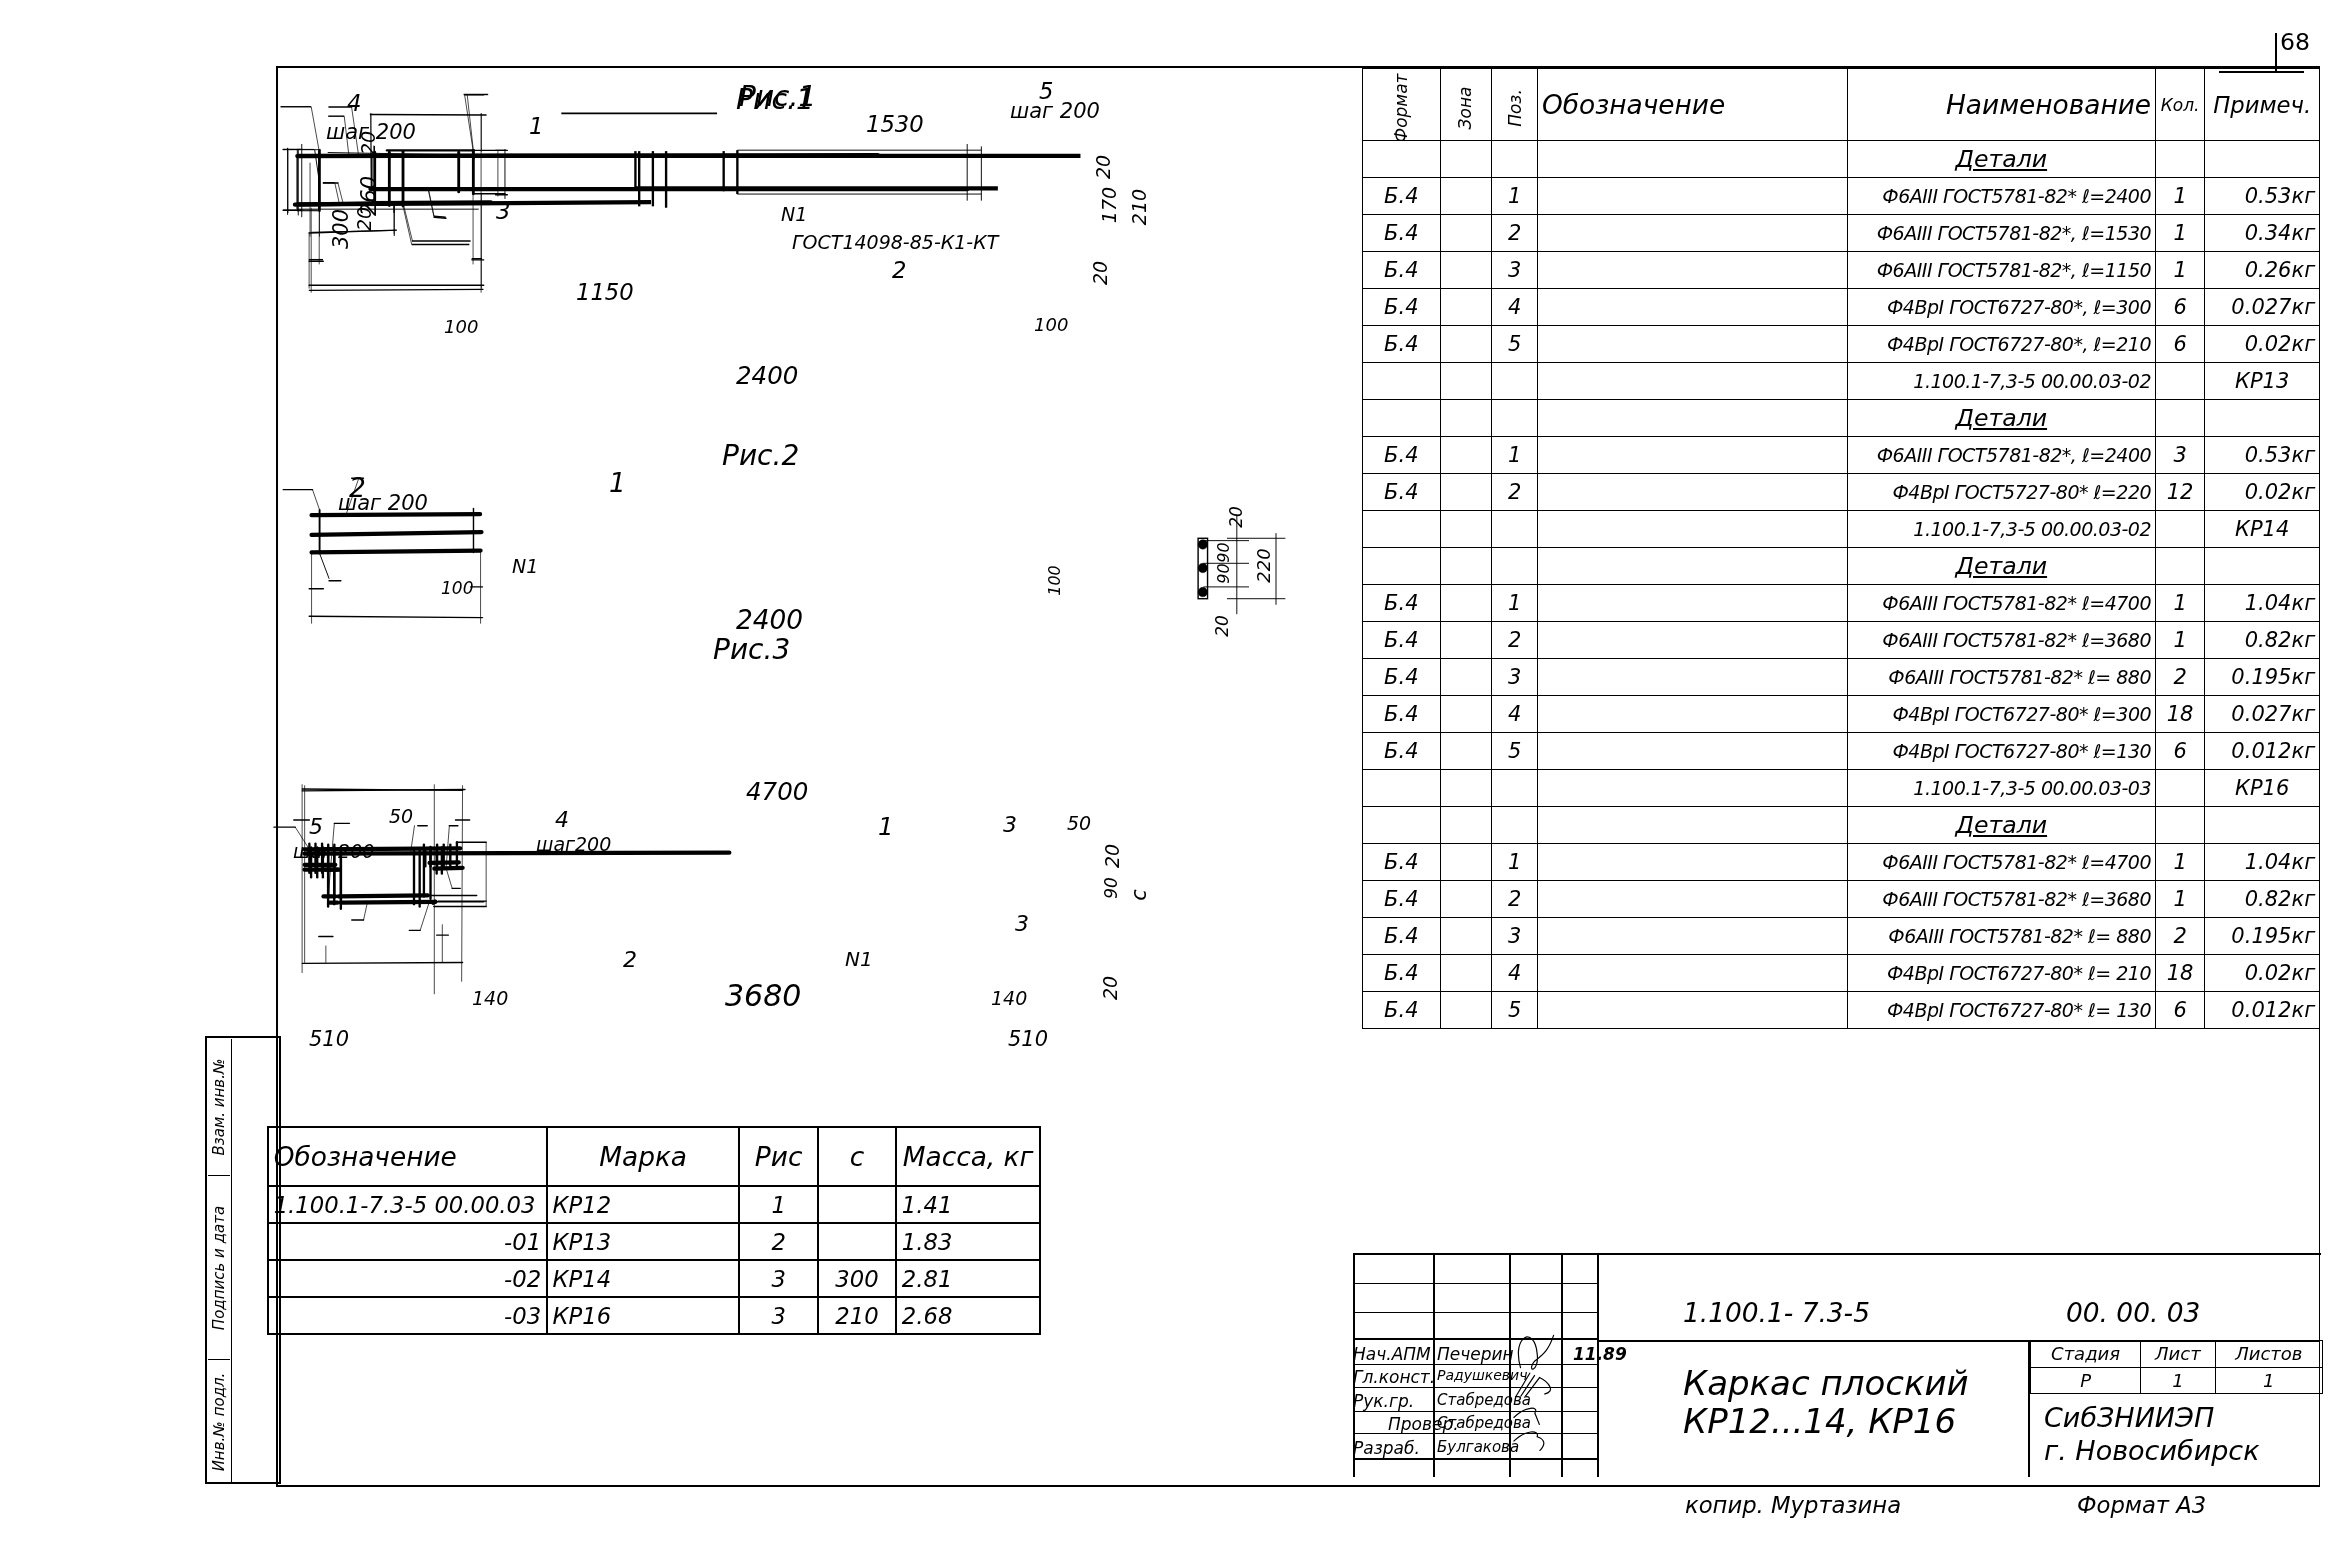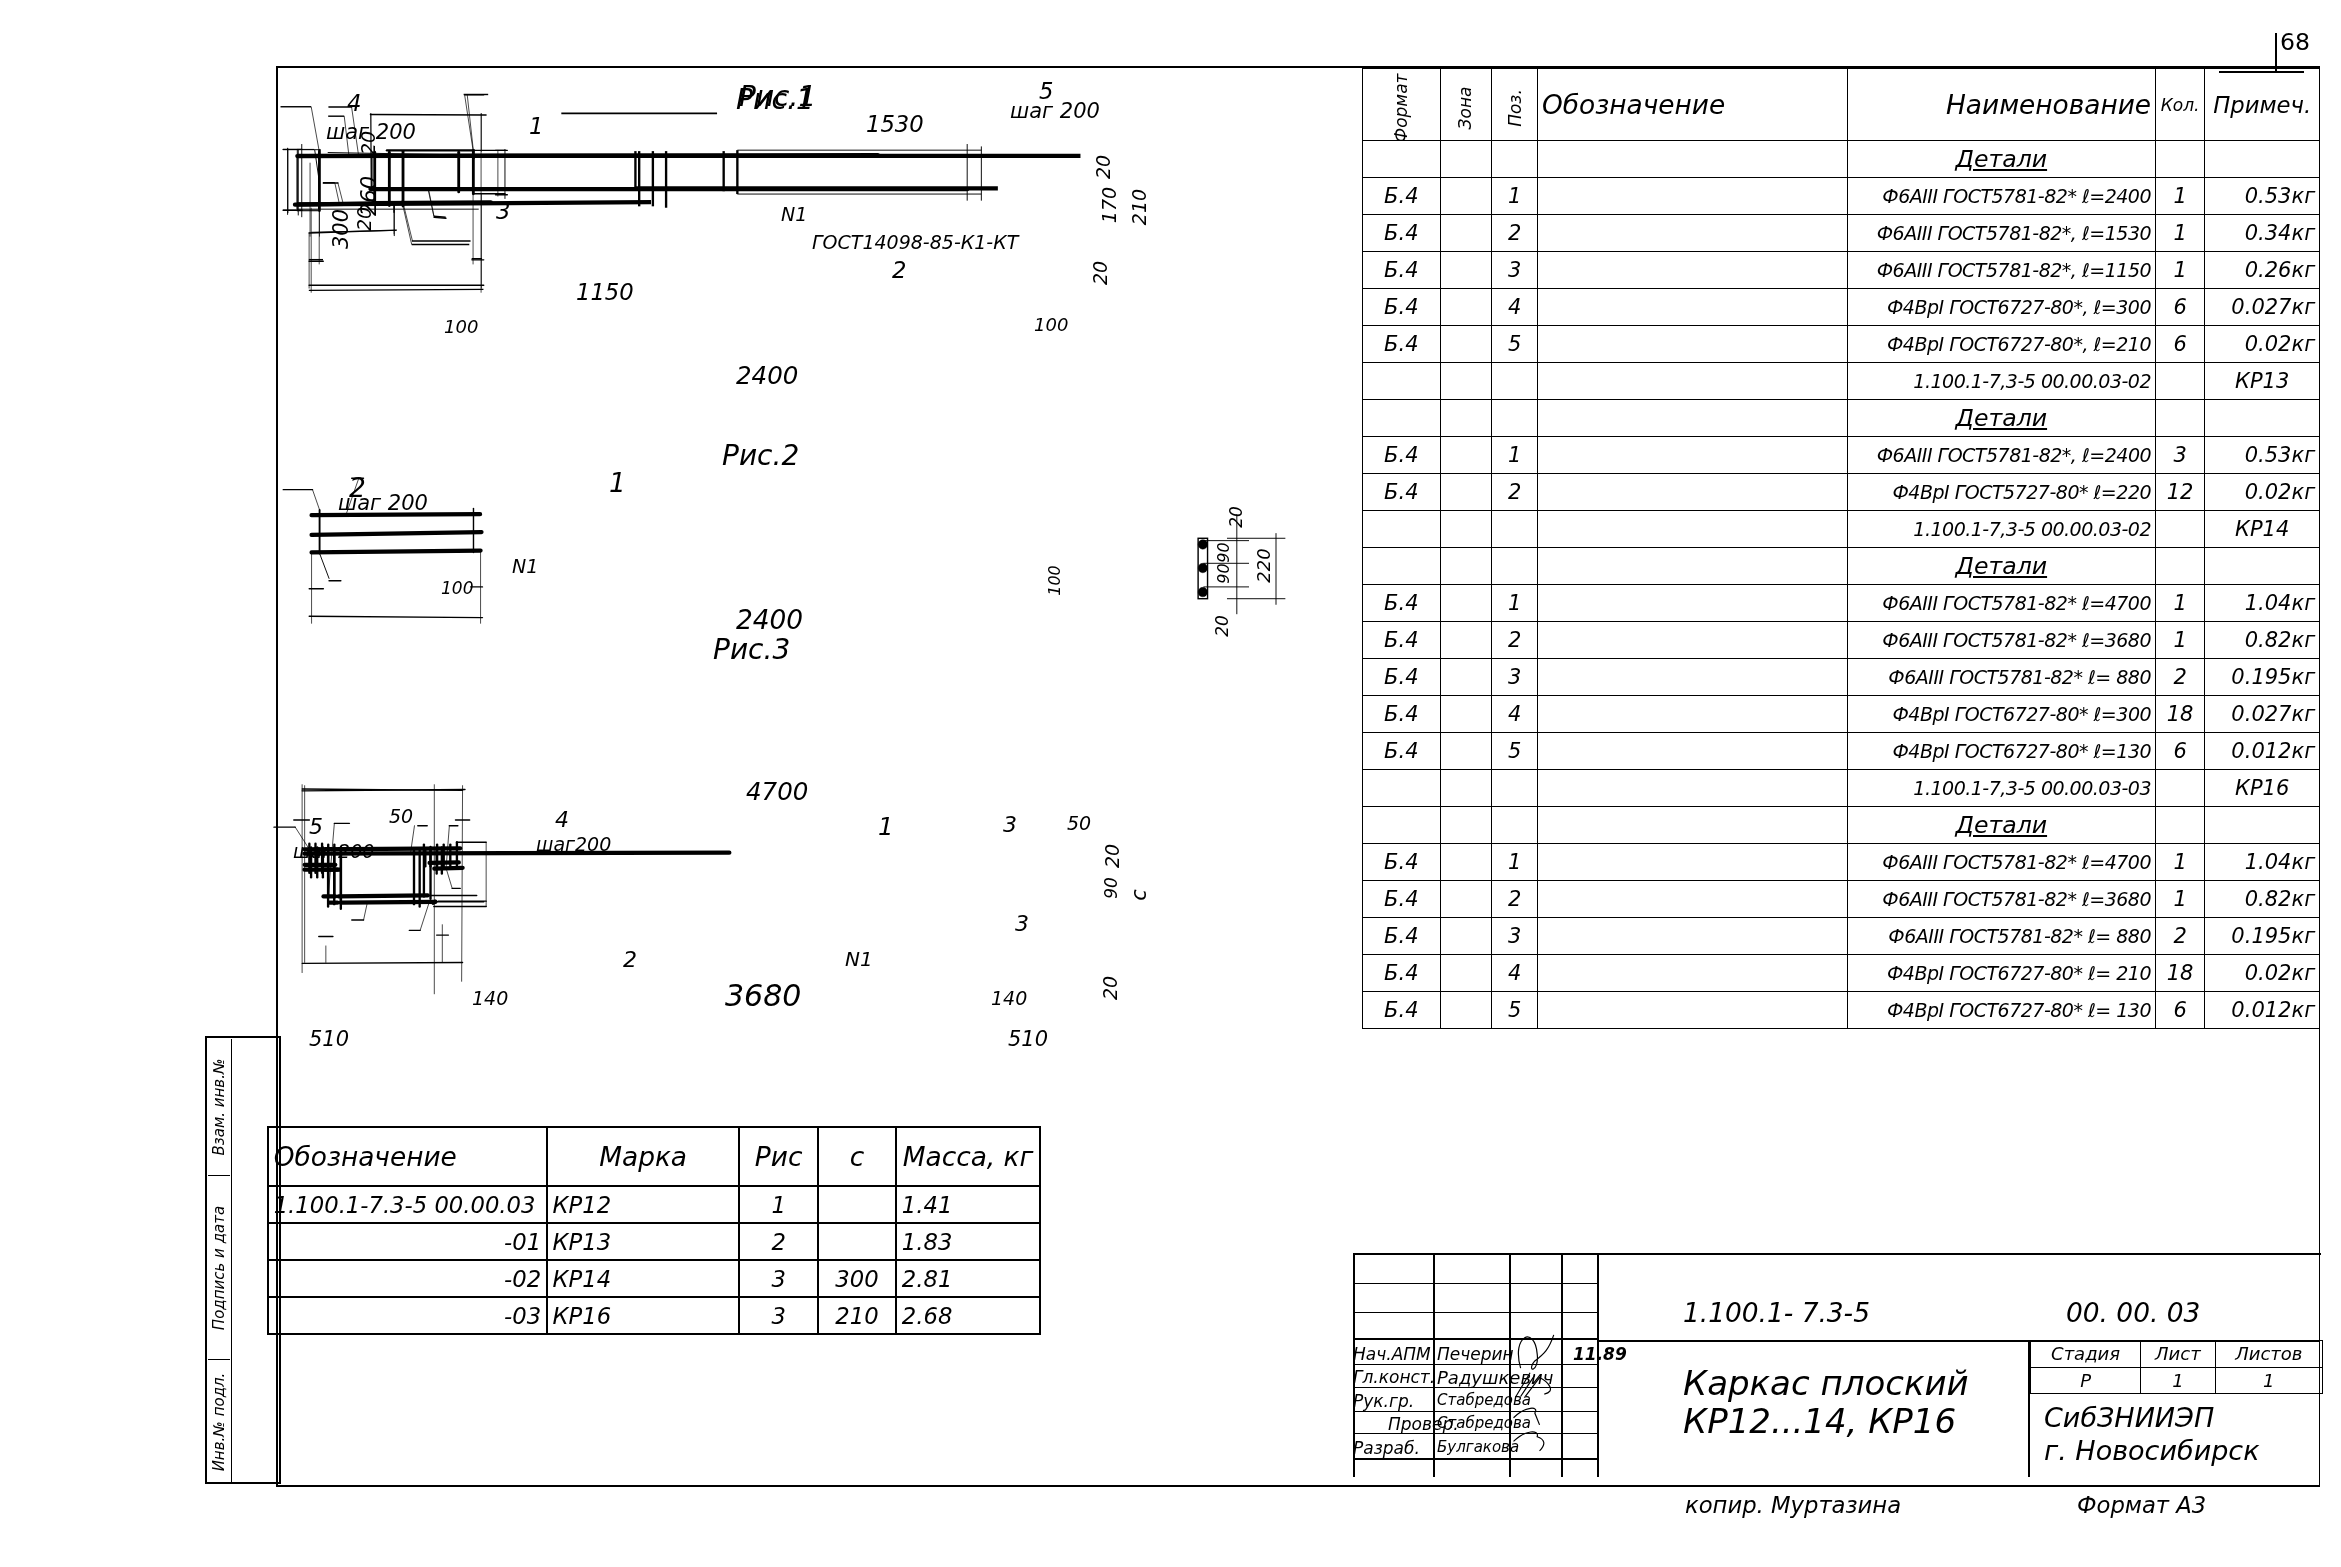--- a/index.html
+++ b/index.html
@@ -149,21 +149,21 @@
 <div class="abs hand" style="left:496px;top:198px;font-size:22.7px;">3</div>
 <div class="abs hand" style="left:892px;top:257px;font-size:22.7px;">2</div>
 <div class="abs hand" style="left:1039px;top:78px;font-size:22.7px;">5</div>
 <div class="abs hand" style="left:1010px;top:99px;font-size:21px;">шаг 200</div>
 <div class="abs hand" style="left:866px;top:111px;font-size:22.7px;">1530</div>
 <div class="abs hand" style="left:576px;top:279px;font-size:22.7px;">1150</div>
 <div class="abs hand" style="left:736px;top:361px;font-size:24.5px;">2400</div>
 <div class="abs hand" style="left:444px;top:316px;font-size:18px;">100</div>
 <div class="abs hand" style="left:1034px;top:314px;font-size:18px;">100</div>
 <div class="abs hand" style="left:781px;top:203px;font-size:19px;">N1</div>
-<div class="abs hand" style="left:812px;top:231px;font-size:19px;">ГОСТ14098-85-К1-КТ</div>
+<div class="abs hand" style="left:792px;top:231px;font-size:19px;">ГОСТ14098-85-К1-КТ</div>
 <div class="abs hand" style="left:321px;top:217px;font-size:21px;transform:rotate(-90deg);">300</div>
 <div class="abs hand" style="left:349px;top:184px;font-size:21px;transform:rotate(-90deg);">260</div>
 <div class="abs hand" style="left:356px;top:132px;font-size:19px;transform:rotate(-90deg);">20</div>
 <div class="abs hand" style="left:352px;top:208px;font-size:19px;transform:rotate(-90deg);">20</div>
 <div class="abs hand" style="left:1091px;top:156px;font-size:19px;transform:rotate(-90deg);">20</div>
 <div class="abs hand" style="left:1091px;top:194px;font-size:19px;transform:rotate(-90deg);">170</div>
 <div class="abs hand" style="left:1121px;top:196px;font-size:19px;transform:rotate(-90deg);">210</div>
 <div class="abs hand" style="left:1088px;top:262px;font-size:19px;transform:rotate(-90deg);">20</div>
 
 <svg class="fig" style="left:0;top:0;" width="1227" height="1086" viewBox="0 0 2600 2300">
@@ -662,21 +662,21 @@
     <div class="tb-vline" style="left:0;"></div>
     <div class="tb-vline" style="left:80px;"></div>
     <div class="tb-vline" style="left:156px;"></div>
     <div class="tb-vline" style="left:208px;"></div>
     <div class="tb-vline" style="left:244px;width:2.4px;"></div>
 
     <div class="tb-role" style="left:0;top:89px;">Нач.АПМ</div>
     <div class="tb-person" style="left:84px;top:89px;">Печерин</div>
     <div class="tb-date" style="left:220px;top:89px;font-weight:bold;">11.89</div>
     <div class="tb-role" style="left:0;top:112px;">Гл.конст.</div>
-    <div class="tb-person" style="left:84px;top:112px;font-size:18px;">Радушкевич</div>
+    <div class="tb-person" style="left:84px;top:112px;font-size:14px;">Радушкевич</div>
     <div class="tb-role" style="left:0;top:136px;">Рук.гр.</div>
     <div class="tb-person" style="left:84px;top:136px;font-size:15px;">Стабредова</div>
     <div class="tb-role" style="left:0;top:159px;margin-left:35px;">Провер.</div>
     <div class="tb-person" style="left:84px;top:159px;font-size:15px;">Стабредова</div>
     <div class="tb-role" style="left:0;top:183px;">Разраб.</div>
     <div class="tb-person" style="left:84px;top:183px;font-size:15px;">Булгакова</div>
     <svg class="abs" style="left:158px;top:61px;" width="50" height="142" viewBox="0 0 105 300">
       <g stroke="#000" fill="none" stroke-width="2.5">
         <path d="M20 110 C 0 40, 50 20, 55 80 C 60 120, 30 120, 50 95 C 70 80, 80 70, 90 40"></path>
         <path d="M10 170 L 40 120 M 20 170 L 50 125 M 30 170 L 60 130 C 80 140, 95 160, 70 165"></path>

